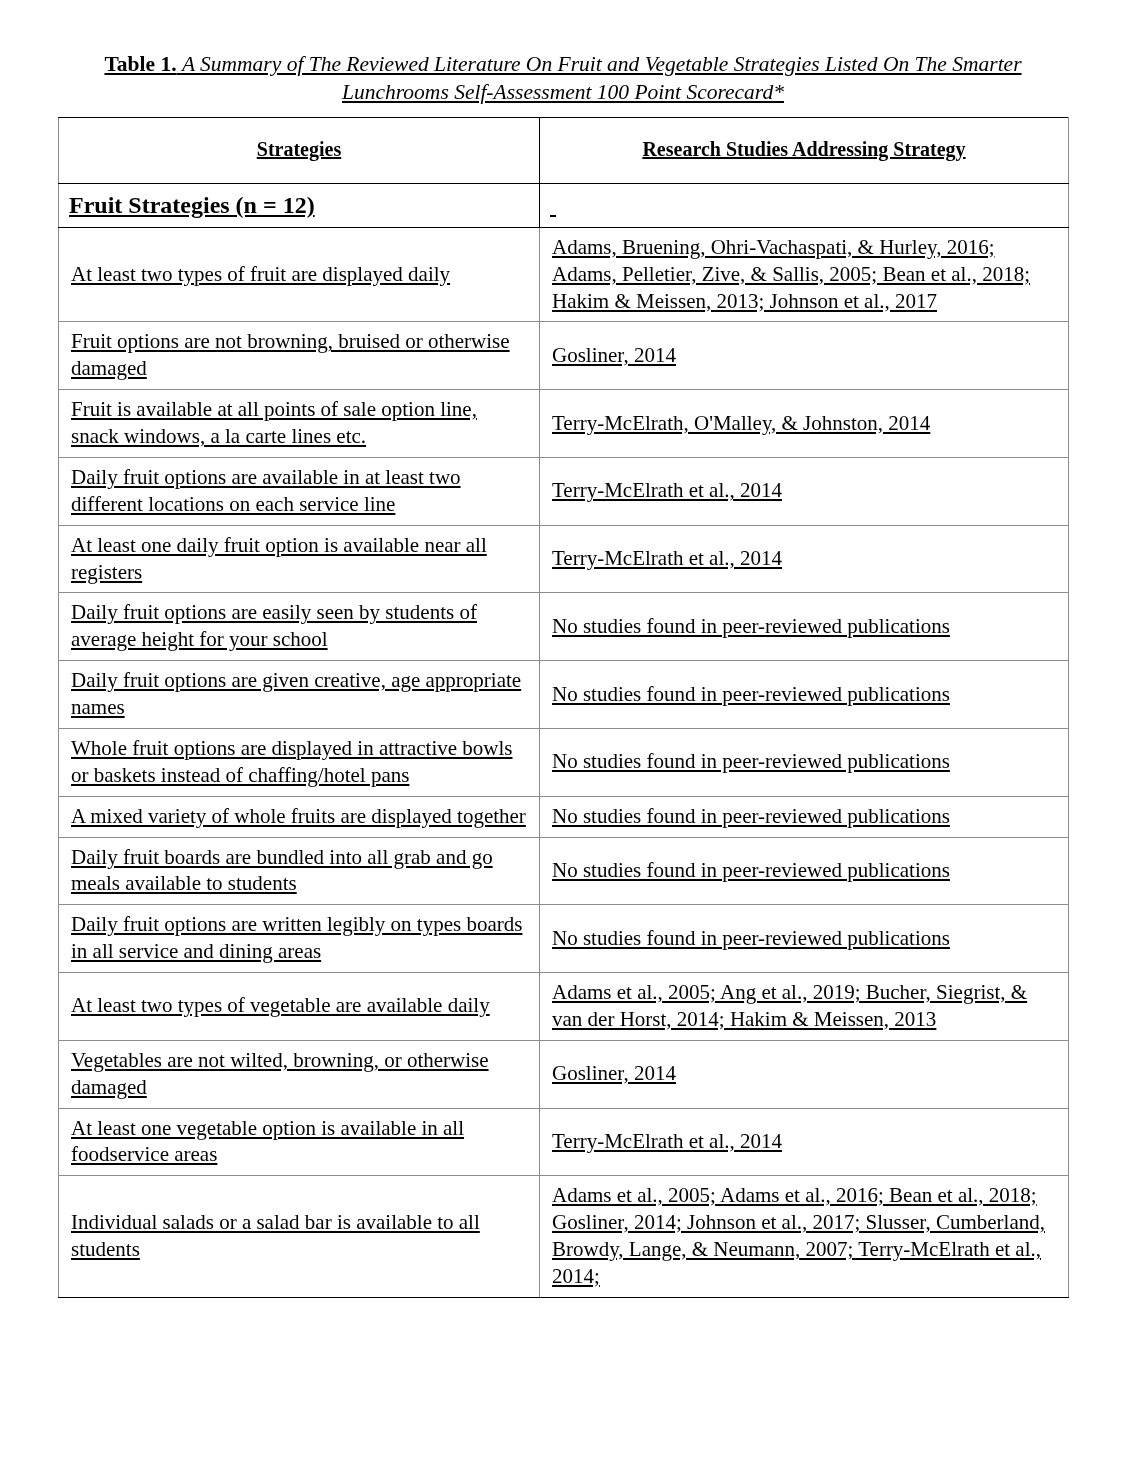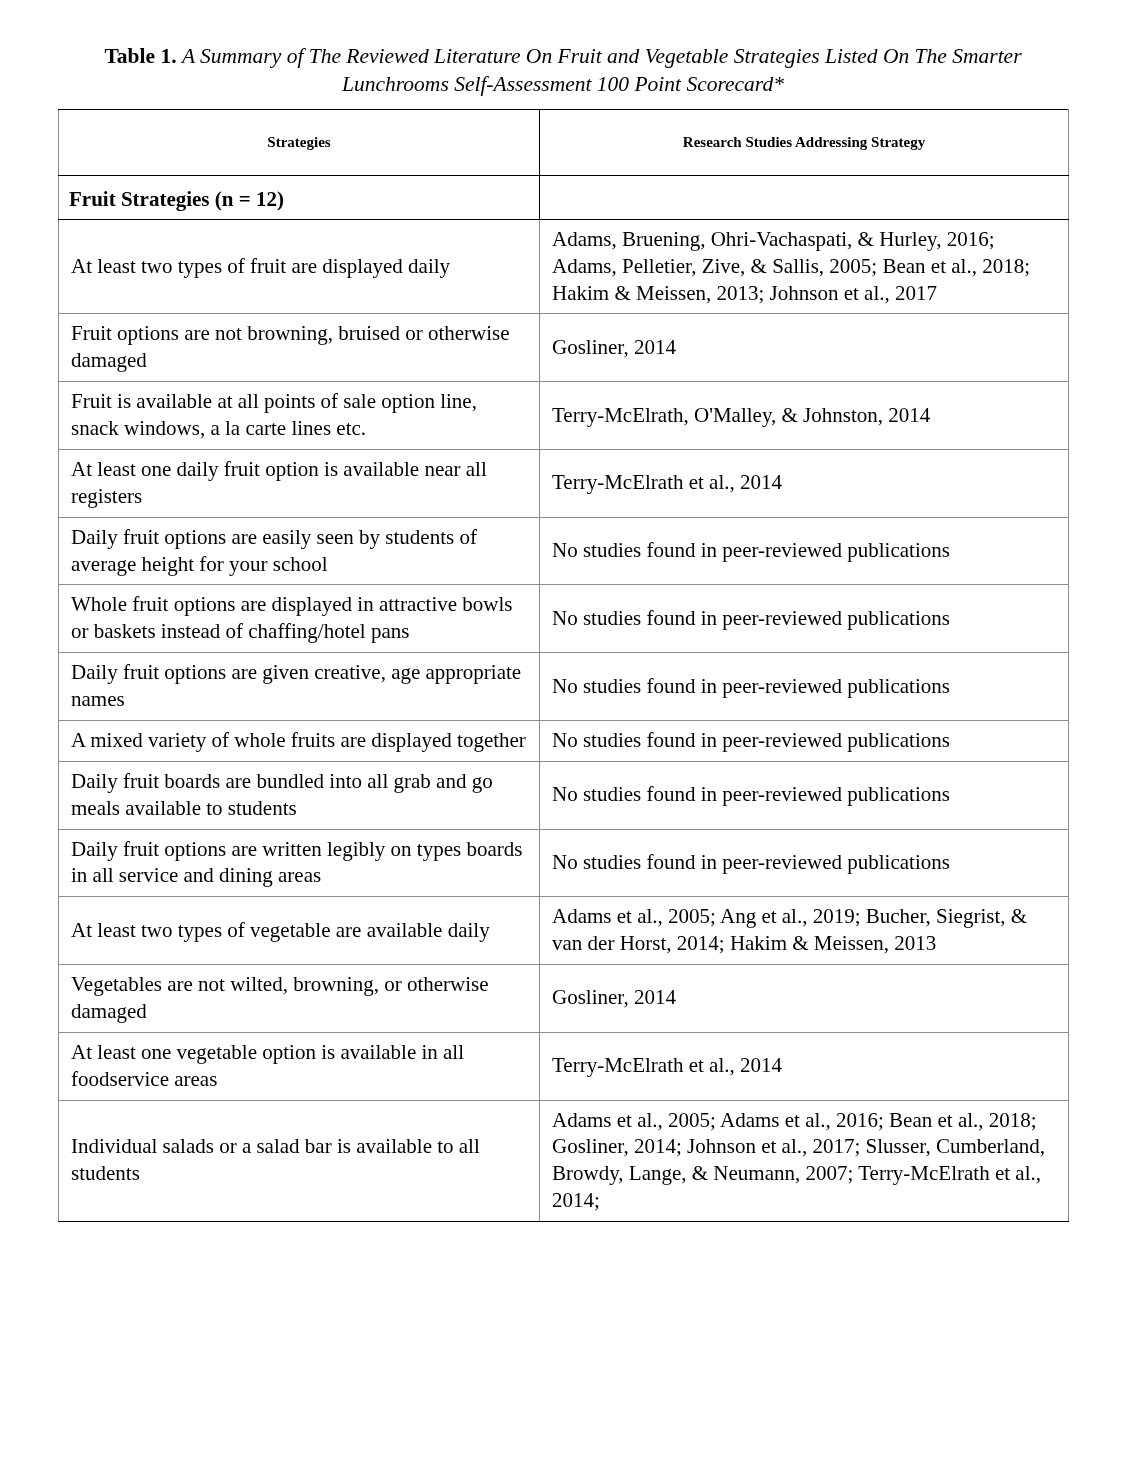--- a/index.html
+++ b/index.html
@@ -13,21 +13,22 @@
     font-family: "Liberation Serif", "DejaVu Serif", serif;
     color: #000000;
     -webkit-font-smoothing: antialiased;
   }
 
   #page {
     position: relative;
     width: 1126px;
     height: 1465px;
     box-sizing: border-box;
-    padding: 8px;
+    padding: 16px;
+    text-decoration: underline;
   }
 
   
   .caption {
     width: 930px;
     margin: 0 auto;
     padding-top: 34px;
     text-align: center;
     font-size: 21.5px;
     line-height: 1.32;
@@ -64,33 +65,33 @@
     padding: 6px 12px 7px 12px;
     box-sizing: border-box;
   }
 
   
   table.lit-table thead th {
     border-top: 1.6px solid #000000;
     border-bottom: 1.6px solid #000000;
     text-align: center;
     font-weight: bold;
-    font-size: 15px;
+    font-size: 20px;
     height: 66px;
     padding: 4px 10px;
   }
   table.lit-table thead th.th-strategy { border-right: 1.6px solid #000000; }
 
   td.col-strategy { border-right: 1.6px solid #000000; }
   th.th-strategy  { border-right: 1.6px solid #000000; }
 
   
   tr.section-row td {
     font-weight: bold;
-    font-size: 21px;
+    font-size: 24px;
     vertical-align: bottom;
     border-top: 1.6px solid #000000;
     border-bottom: 1.6px solid #000000;
     padding-left: 10px;
     padding-bottom: 6px;
   }
   tr.section-row td.col-strategy { border-right: 1.6px solid #000000; }
   tr.section-fruit td { height: 44px; }
   tr.section-veg td   { height: 74px; }
 
@@ -138,33 +139,37 @@
           </tr>
           <tr class="data-row">
             <td class="col-strategy">Fruit options are not browning, bruised or otherwise damaged</td>
             <td class="col-studies">Gosliner, 2014</td>
           </tr>
           <tr class="data-row">
             <td class="col-strategy">Fruit is available at all points of sale option line, snack windows, a la carte lines etc.</td>
             <td class="col-studies">Terry-McElrath, O'Malley, &amp; Johnston, 2014</td>
           </tr>
           <tr class="data-row">
+            <td class="col-strategy">Daily fruit options are available in at least two different locations on each service line</td>
+            <td class="col-studies">Terry-McElrath et al., 2014</td>
+          </tr>
+          <tr class="data-row">
             <td class="col-strategy">At least one daily fruit option is available near all registers</td>
             <td class="col-studies">Terry-McElrath et al., 2014</td>
           </tr>
           <tr class="data-row">
             <td class="col-strategy">Daily fruit options are easily seen by students of average height for your school</td>
             <td class="col-studies">No studies found in peer-reviewed publications</td>
           </tr>
           <tr class="data-row">
+            <td class="col-strategy">Daily fruit options are given creative, age appropriate names</td>
+            <td class="col-studies">No studies found in peer-reviewed publications</td>
+          </tr>
+          <tr class="data-row">
             <td class="col-strategy">Whole fruit options are displayed in attractive bowls or baskets instead of chaffing/hotel pans</td>
-            <td class="col-studies">No studies found in peer-reviewed publications</td>
-          </tr>
-          <tr class="data-row">
-            <td class="col-strategy">Daily fruit options are given creative, age appropriate names</td>
             <td class="col-studies">No studies found in peer-reviewed publications</td>
           </tr>
           <tr class="data-row">
             <td class="col-strategy">A mixed variety of whole fruits are displayed together</td>
             <td class="col-studies">No studies found in peer-reviewed publications</td>
           </tr>
           <tr class="data-row">
             <td class="col-strategy">Daily fruit boards are bundled into all grab and go meals available to students</td>
             <td class="col-studies">No studies found in peer-reviewed publications</td>
           </tr>

